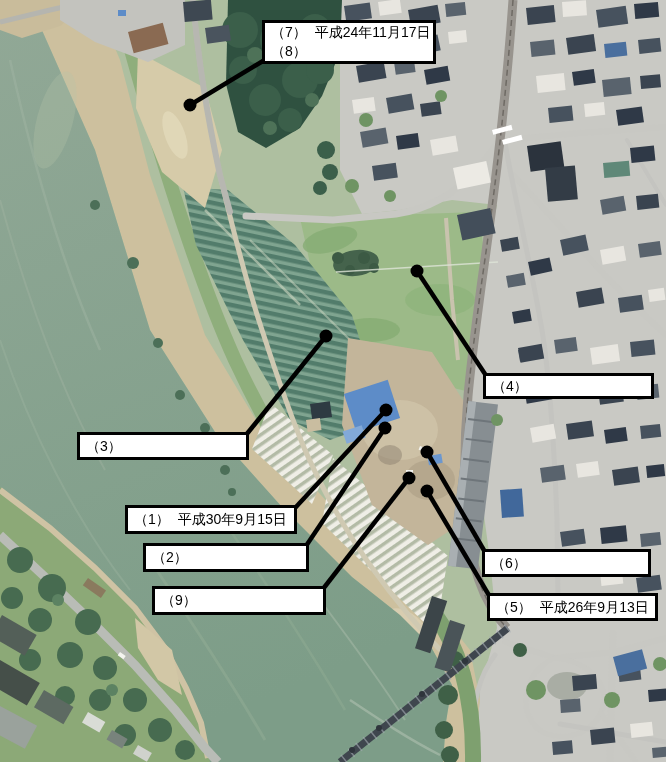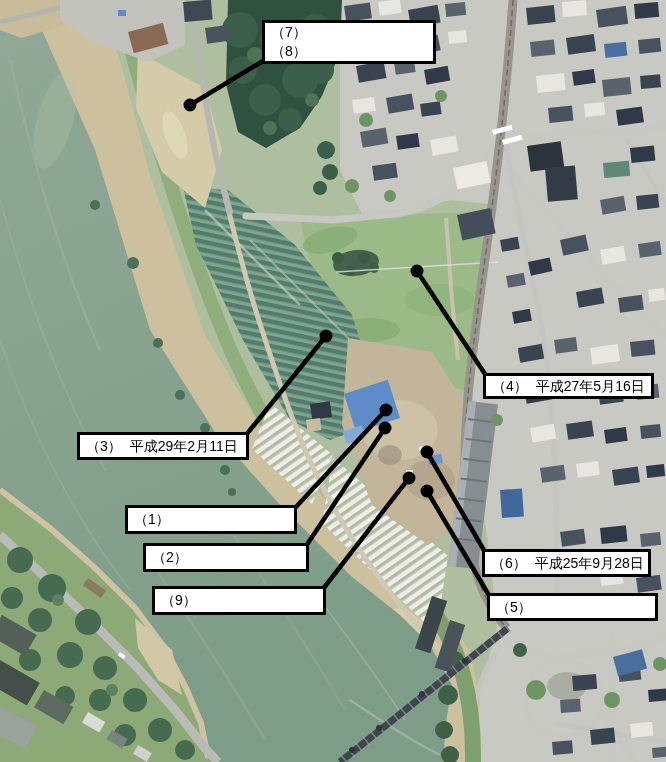--- a/index.html
+++ b/index.html
@@ -351,58 +351,58 @@
       <line x1="427" y1="452" x2="485" y2="552" stroke="#000000" stroke-width="4.5"></line>
       <circle cx="427" cy="452" r="6.5" fill="#000000"></circle>
       <line x1="427" y1="491" x2="490" y2="597" stroke="#000000" stroke-width="4.5"></line>
       <circle cx="427" cy="491" r="6.5" fill="#000000"></circle>
     </svg>
 
   <div id="labels">
       <div class="label" style="left: 262px; top: 20px; width: 174px; height: 44px;">
         <div class="row">
           <span class="no">（7）</span>
+          <span class="date">平成24年11月17日</span>
         </div>
         <div class="row">
           <span class="no">（8）</span>
         </div>
       </div>
       <div class="label" style="left: 483px; top: 373px; width: 171px; height: 26px;">
         <div class="row">
           <span class="no">（4）</span>
-          <span class="date">平成27年5月16日</span>
         </div>
       </div>
       <div class="label" style="left: 77px; top: 432px; width: 172px; height: 28px;">
         <div class="row">
           <span class="no">（3）</span>
-          <span class="date">平成29年2月11日</span>
         </div>
       </div>
       <div class="label" style="left: 125px; top: 505px; width: 172px; height: 29px;">
         <div class="row">
           <span class="no">（1）</span>
+          <span class="date">平成30年9月15日</span>
         </div>
       </div>
       <div class="label" style="left: 143px; top: 543px; width: 166px; height: 29px;">
         <div class="row">
           <span class="no">（2）</span>
         </div>
       </div>
       <div class="label" style="left: 152px; top: 586px; width: 174px; height: 29px;">
         <div class="row">
           <span class="no">（9）</span>
         </div>
       </div>
       <div class="label" style="left: 482px; top: 549px; width: 169px; height: 28px;">
         <div class="row">
           <span class="no">（6）</span>
-          <span class="date">平成25年9月28日</span>
         </div>
       </div>
       <div class="label" style="left: 487px; top: 593px; width: 171px; height: 28px;">
         <div class="row">
           <span class="no">（5）</span>
+          <span class="date">平成26年9月13日</span>
         </div>
       </div>
     </div>
 
 </div>
 
 </body></html>

